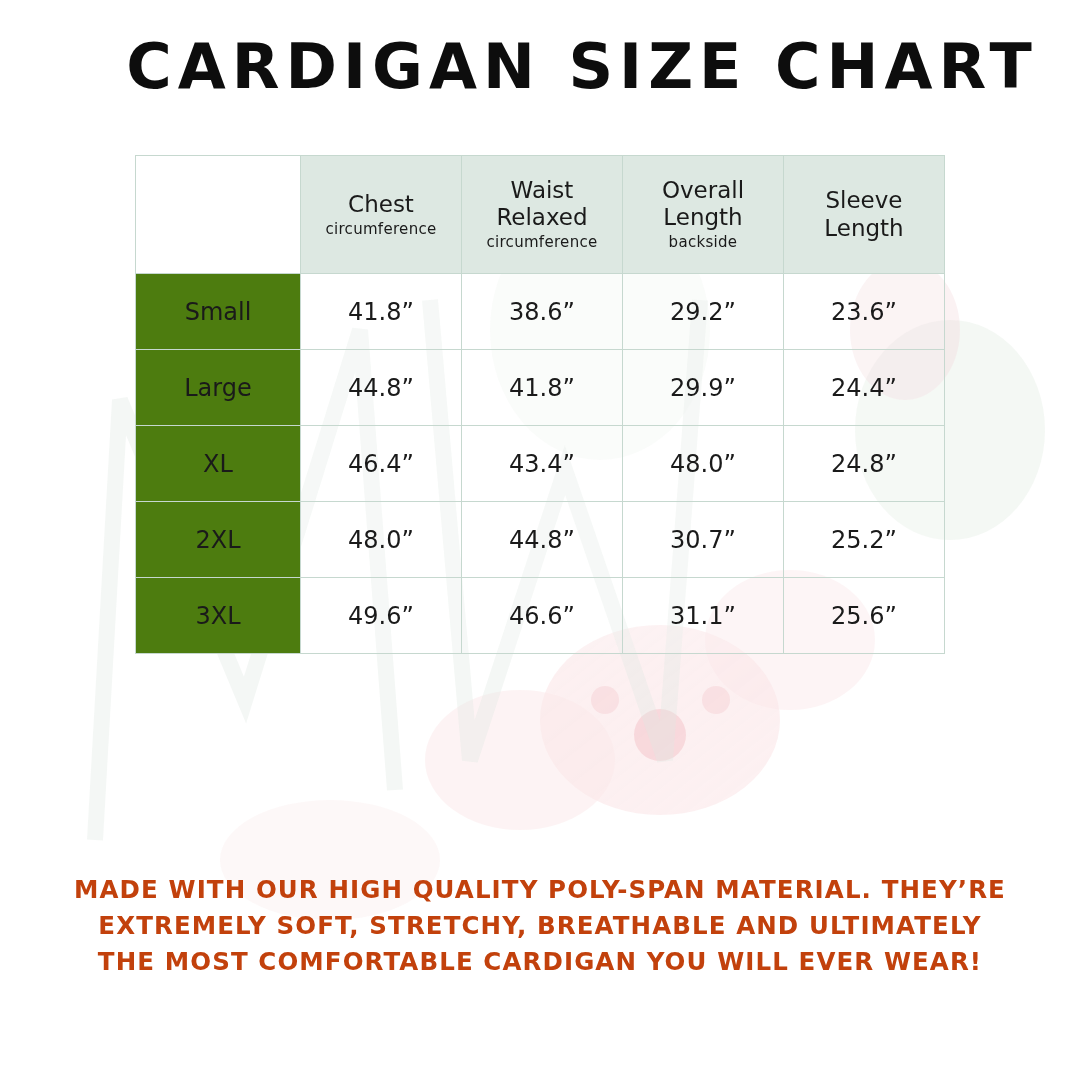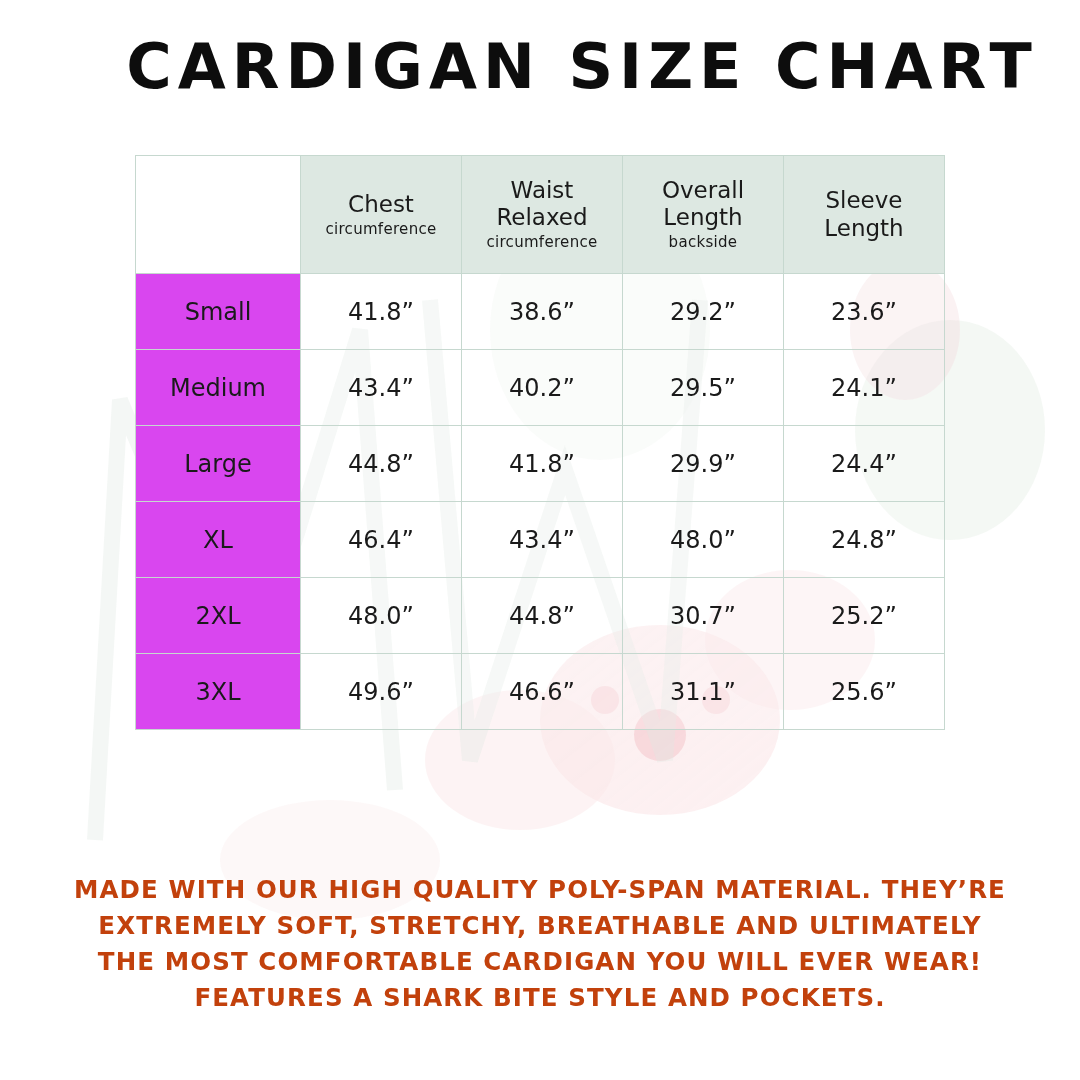--- a/index.html
+++ b/index.html
@@ -94,21 +94,21 @@
     letter-spacing: .3px;
     margin-top: 3px;
   }
 
   
   tbody td {
     height: 75px;
     font-size: 24px;
   }
   tbody td.size-cell {
-    background: #d946ef;
+    background: #4d7c0f;
     font-size: 24px;
   }
   tbody td.val {
     background: rgba(255,255,255,0.15);
   }
 
   
   #footer {
     position: absolute;
     top: 872px;
@@ -198,27 +198,20 @@
       </thead>
       <tbody>
         <tr>
           <td class="size-cell">Small</td>
           <td class="val">41.8”</td>
           <td class="val">38.6”</td>
           <td class="val">29.2”</td>
           <td class="val">23.6”</td>
         </tr>
         <tr>
-          <td class="size-cell">Medium</td>
-          <td class="val">43.4”</td>
-          <td class="val">40.2”</td>
-          <td class="val">29.5”</td>
-          <td class="val">24.1”</td>
-        </tr>
-        <tr>
           <td class="size-cell">Large</td>
           <td class="val">44.8”</td>
           <td class="val">41.8”</td>
           <td class="val">29.9”</td>
           <td class="val">24.4”</td>
         </tr>
         <tr>
           <td class="size-cell">XL</td>
           <td class="val">46.4”</td>
           <td class="val">43.4”</td>
@@ -240,16 +233,15 @@
           <td class="val">25.6”</td>
         </tr>
       </tbody>
     </table>
   </div>
 
   <div id="footer">
     <div>MADE WITH OUR HIGH QUALITY POLY-SPAN MATERIAL. THEY’RE</div>
     <div>EXTREMELY SOFT, STRETCHY, BREATHABLE AND ULTIMATELY</div>
     <div>THE MOST COMFORTABLE CARDIGAN YOU WILL EVER WEAR!</div>
-    <div>FEATURES A SHARK BITE STYLE AND POCKETS.</div>
   </div>
 
 </div>
 
 </body></html>

